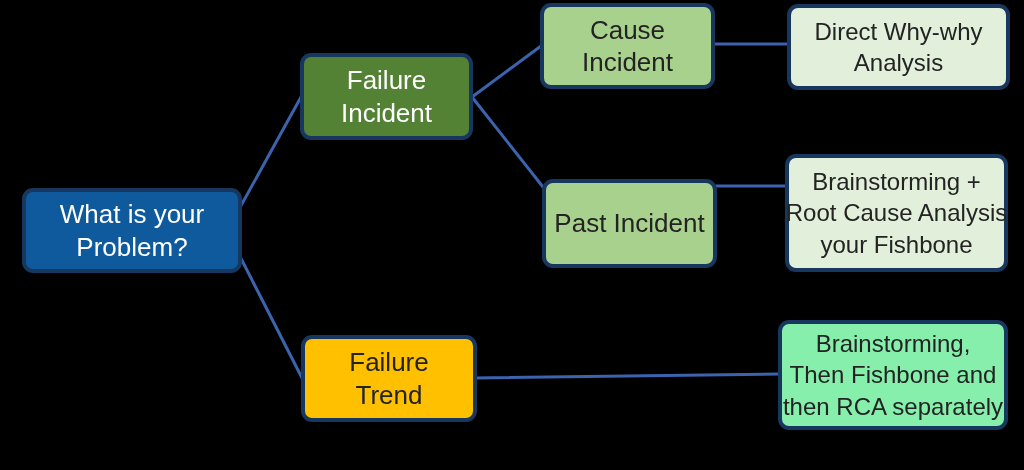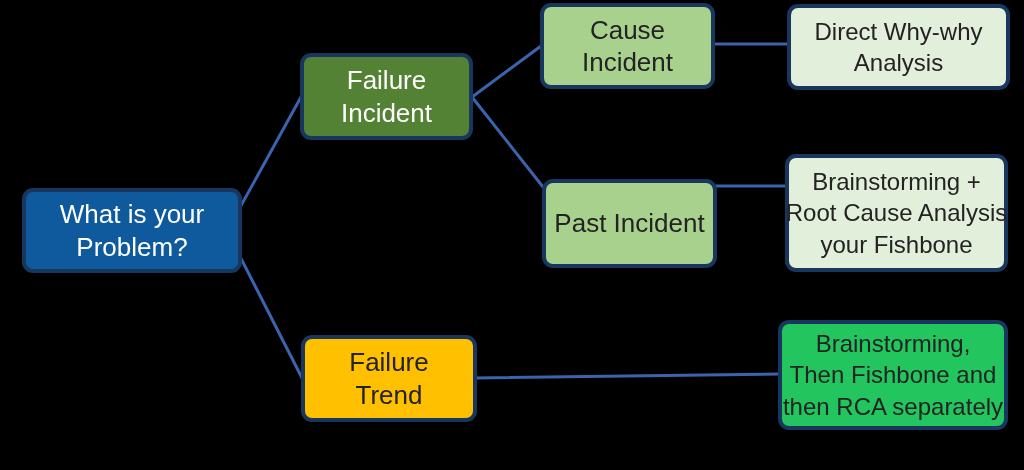--- a/index.html
+++ b/index.html
@@ -99,19 +99,19 @@
     <span class="line">Brainstorming +</span>
     <span class="line">Root Cause Analysis</span>
     <span class="line">your Fishbone</span>
   </div>
 
   <div class="node lvl2" id="node-failure-trend" style="background-color: rgb(255, 192, 0); border-color: rgb(23, 55, 94); color: rgb(35, 35, 35);">
     <span class="line">Failure</span>
     <span class="line">Trend</span>
   </div>
 
-  <div class="node leaf" id="node-brainstorming-separate" style="background-color: #22c55e; border-color: rgb(23, 55, 94); color: rgb(35, 35, 35); justify-content: space-between;">
+  <div class="node leaf" id="node-brainstorming-separate" style="background-color: #86efac; border-color: rgb(23, 55, 94); color: rgb(35, 35, 35); justify-content: space-between;">
     <span class="line">Brainstorming,</span>
     <span class="line">Then Fishbone and</span>
     <span class="line">then RCA separately</span>
   </div>
 
 </div>
 
 </body></html>

